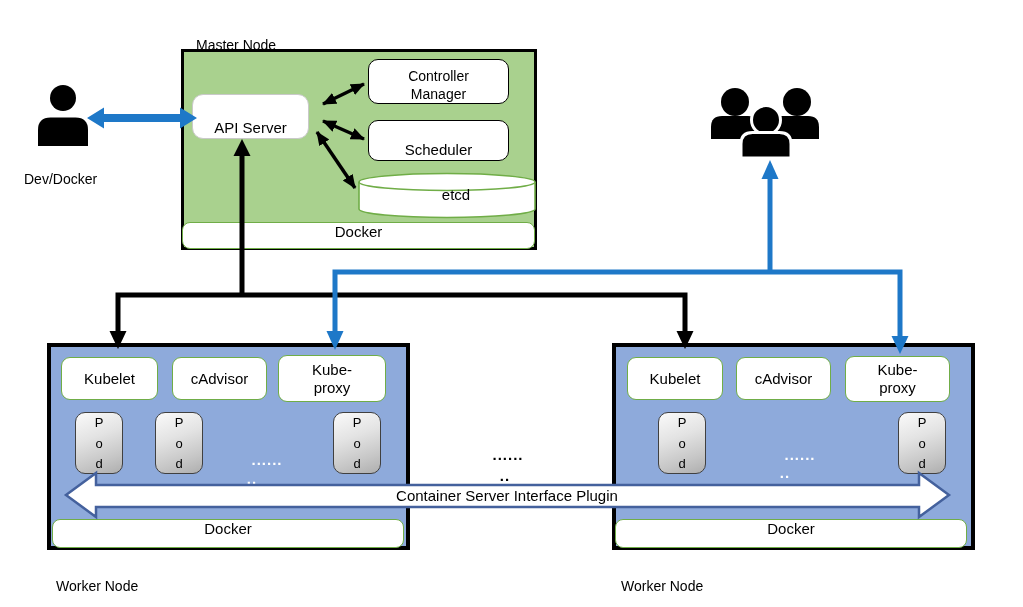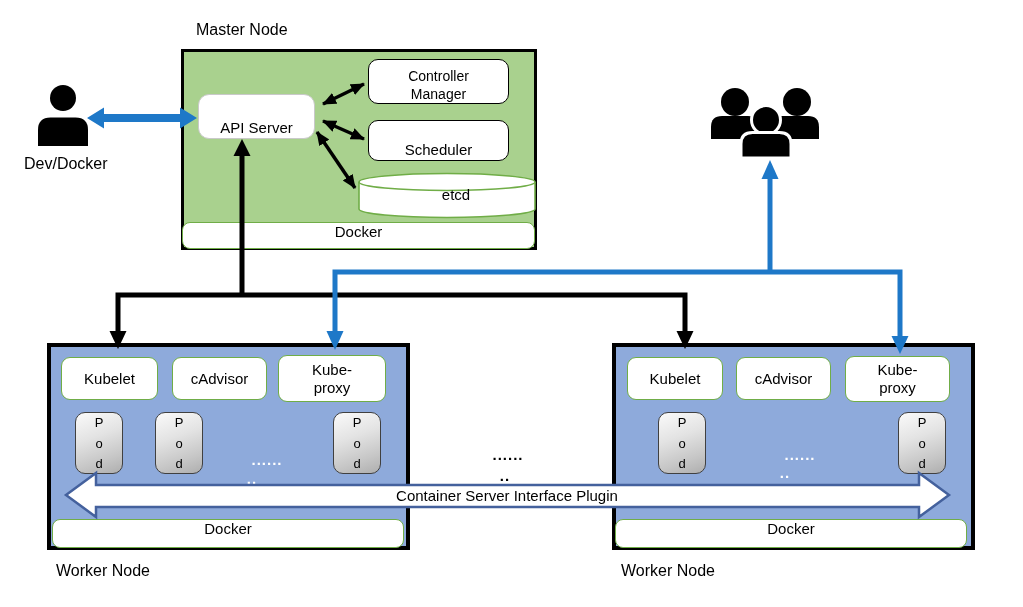--- a/index.html
+++ b/index.html
@@ -1,19 +1,19 @@
 <!DOCTYPE html>
 <html><head>
 <meta charset="utf-8">
 <style>
   html,body{margin:0;padding:0;background:#fff;}
   #canvas{position:relative;width:1023px;height:607px;background:#fff;
           font-family:"Liberation Sans", sans-serif;color:#000;overflow:hidden;}
   .abs{position:absolute;box-sizing:border-box;}
-  .lbl{font-size:16px;white-space:nowrap;}
+  .lbl{font-size:14px;white-space:nowrap;margin-top:16px;}
   .master-box{background:#A9D18E;border:3px solid #000;z-index:1;}
   .worker-box{background:#8EAADB;border:4px solid #000;z-index:1;}
   .white-round{background:#fff;border:1.8px solid #000;border-radius:10px;
                display:flex;align-items:flex-end;justify-content:center;
                text-align:center;font-size:14px;line-height:1.25;z-index:2;}
   .soft-border{border:1px solid #c9c9c9;}
   .green-box{background:#fff;border:1.6px solid #70AD47;border-radius:9px;
              display:flex;align-items:center;justify-content:center;
              text-align:center;font-size:14px;line-height:1.2;z-index:2;}
   .docker-bar{background:#fff;border:1.6px solid #70AD47;border-radius:8px;
@@ -33,21 +33,21 @@
   .cyl-label{z-index:2;text-align:center;font-size:15px;}
 </style>
 </head>
 <body>
 
 <div id="canvas">
 
   <div class="abs lbl" style="left:196px;top:21px;">Master Node</div>
   <div class="abs master-box" style="left:181px;top:49px;width:356px;height:201px;"></div>
 
-  <div class="abs white-round soft-border" style="left:198px;top:94px;width:117px;height:45px;border-radius:11px;">
+  <div class="abs white-round soft-border" style="left:192px;top:94px;width:117px;height:45px;border-radius:11px;">
     <span style="font-size:15px;">API Server</span>
   </div>
 
   <div class="abs white-round" style="left:368px;top:59px;width:141px;height:45px;">
     <span style="display:inline-block;width:95px;">Controller Manager</span>
   </div>
 
   <div class="abs white-round" style="left:368px;top:120px;width:141px;height:41px;">
     <span style="font-size:15px;">Scheduler</span>
   </div>

